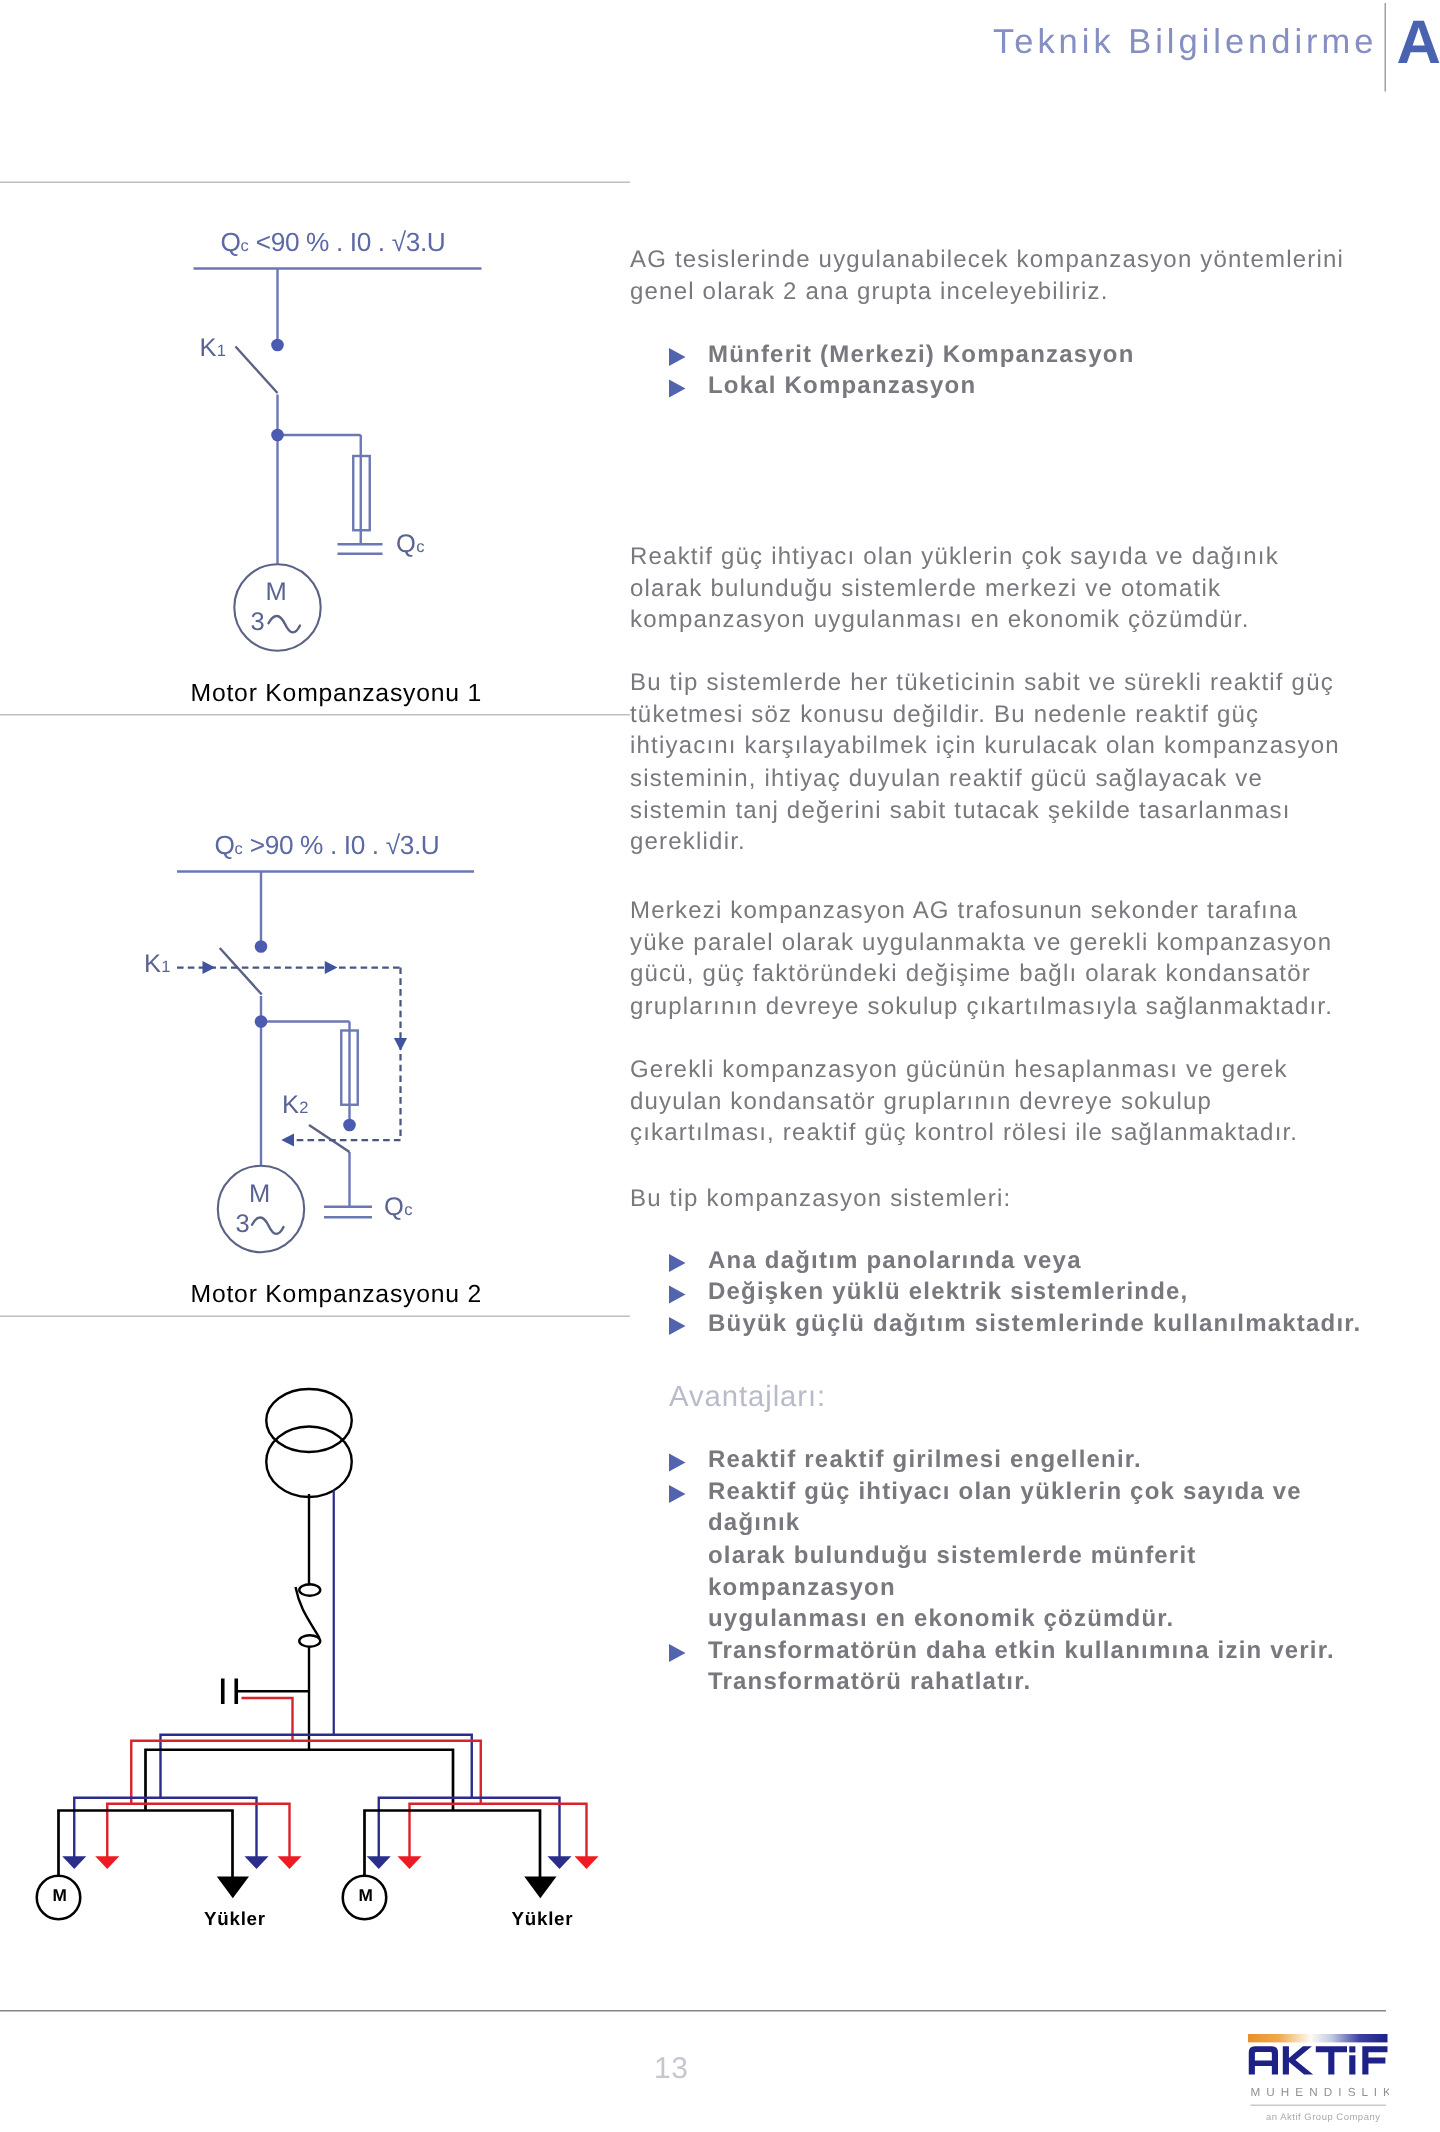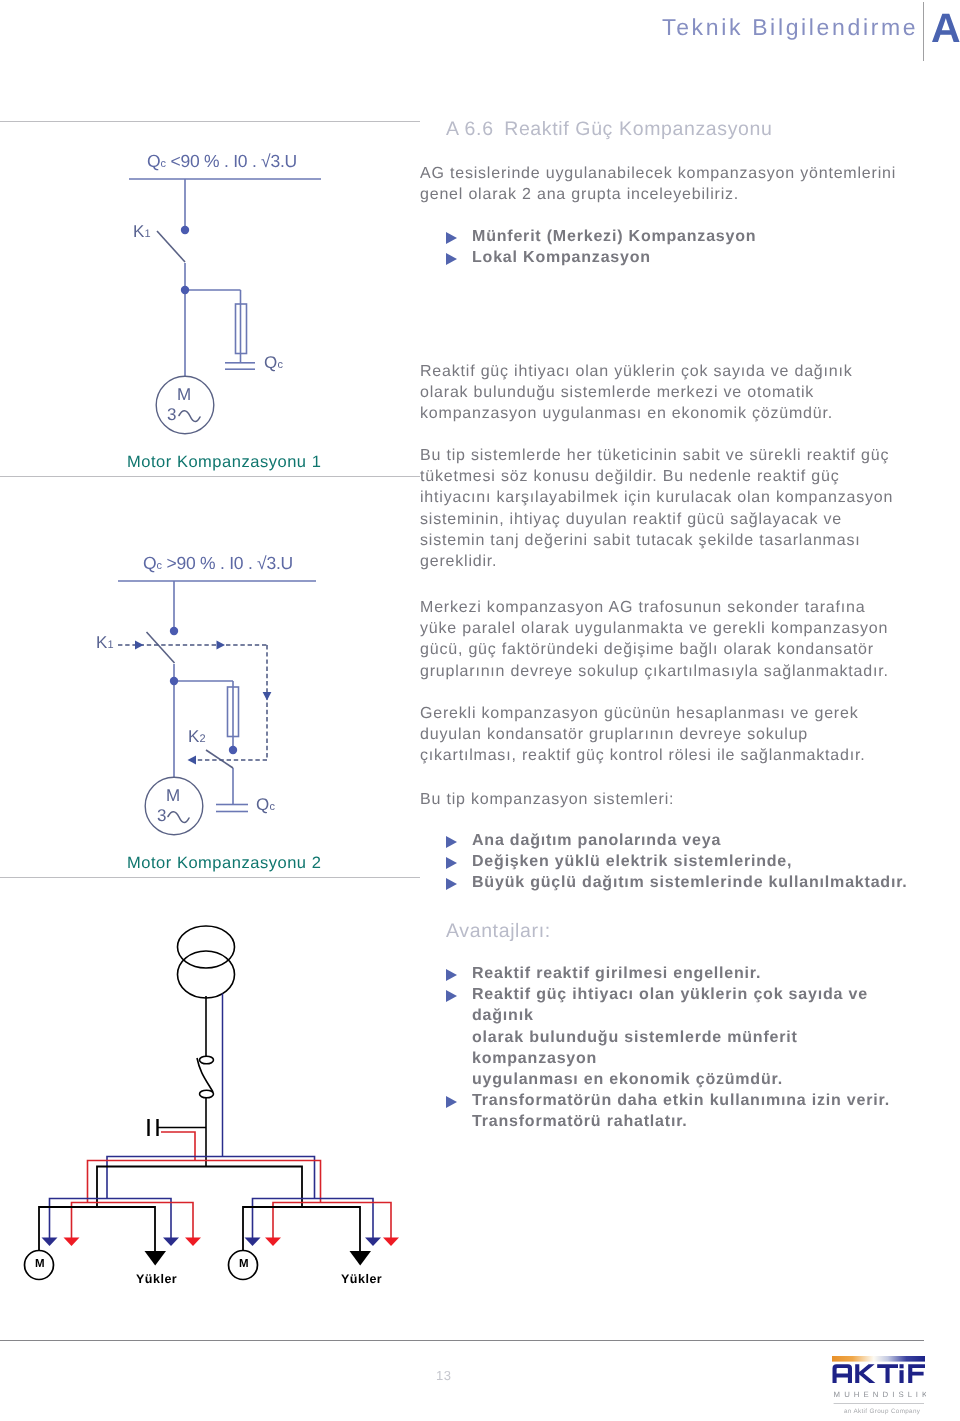--- a/index.html
+++ b/index.html
@@ -19,21 +19,21 @@
   #rule-footer{left:0px;top:1340px;width:924px;height:1px;background:#86868a;}
 
   
   .h2{position:absolute;left:446px;font-size:19.5px;letter-spacing:0.63px;color:#b9bbc9;white-space:nowrap;}
   .para{position:absolute;left:420px;width:480px;font-size:16px;letter-spacing:0.80px;color:#78787f;line-height:21.2px;white-space:pre-line;}
   .bullets{position:absolute;left:446px;width:470px;font-weight:bold;}
   .bullet{position:relative;padding-left:26px;font-size:16px;letter-spacing:0.80px;color:#78787f;line-height:21.2px;white-space:pre-line;}
   .tri{position:absolute;left:0px;top:6px;width:0;height:0;border-left:11.5px solid #5264ae;border-top:6px solid transparent;border-bottom:6px solid transparent;}
 
   
-  .caption{position:absolute;font-size:16.5px;letter-spacing:0.52px;color:#0f766e;white-space:nowrap;}
+  .caption{position:absolute;font-size:16.5px;letter-spacing:0.52px;color:#000000;white-space:nowrap;}
   .formula{position:absolute;font-size:16px;color:#5d69a4;white-space:nowrap;}
   .formula sub{font-size:11px;letter-spacing:0;vertical-align:baseline;bottom:0;}
 
   
   .diagram{position:static;}
   .lbl{position:absolute;white-space:nowrap;font-size:18px;color:#5a6492;letter-spacing:0.2px;}
   .lbl sub{font-size:11px;letter-spacing:0;vertical-align:baseline;bottom:0;}
     #formula-1{left:147px;top:151px;font-size:17.5px;letter-spacing:-0.25px;color:#5d69a4;}
   #svg-1{position:absolute;left:121px;top:145px;}
   #lbl-k1-d1{left:133px;top:222px;font-size:17px;}
@@ -50,40 +50,39 @@
   #lbl-3-d2{left:157px;top:806px;font-size:17px;}
   #caption-2{left:127px;top:854px;}
   #svg-3{position:absolute;left:0px;top:920px;}
   .nlbl{position:absolute;white-space:nowrap;font-weight:bold;color:#000;}
   #net-m-left{left:35px;top:1258px;font-size:11.5px;}
   #net-m-right{left:239px;top:1258px;font-size:11.5px;}
   #net-load-left{left:136px;top:1272px;font-size:12.5px;letter-spacing:0.5px;}
   #net-load-right{left:341px;top:1272px;font-size:12.5px;letter-spacing:0.5px;}
 
   
-  #page-number{position:absolute;left:436px;top:1368px;font-size:13px;color:#c6c7ce;letter-spacing:0.4px;}
+  #page-number{position:absolute;left:436px;top:1368px;font-size:20px;color:#c6c7ce;letter-spacing:0.4px;}
   #logo{position:absolute;left:832px;top:1356px;}
 </style>
 </head>
 <body>
 
 <div class="page">
 
   <div>
     <div id="header-title">Teknik Bilgilendirme</div>
     <div id="header-divider"></div>
     <div id="header-a">A</div>
   </div>
 
   <div class="hrule" id="rule-top"></div>
   <div class="hrule" id="rule-mid"></div>
   <div class="hrule" id="rule-bot"></div>
   <div class="hrule" id="rule-footer"></div>
 
-  <div class="h2" style="top:118px">A 6.6  Reaktif Güç Kompanzasyonu</div>
   <div class="para" style="top:163px">AG tesislerinde uygulanabilecek kompanzasyon yöntemlerini
 genel olarak 2 ana grupta inceleyebiliriz.</div>
   <div class="bullets" style="top:226px">
     <div class="bullet"><span class="tri"></span><span>Münferit (Merkezi) Kompanzasyon</span></div>
     <div class="bullet"><span class="tri"></span><span>Lokal Kompanzasyon</span></div>
   </div>
 
   <div class="para" style="top:361px">Reaktif güç ihtiyacı olan yüklerin çok sayıda ve dağınık
 olarak bulunduğu sistemlerde merkezi ve otomatik
 kompanzasyon uygulanması en ekonomik çözümdür.</div>

